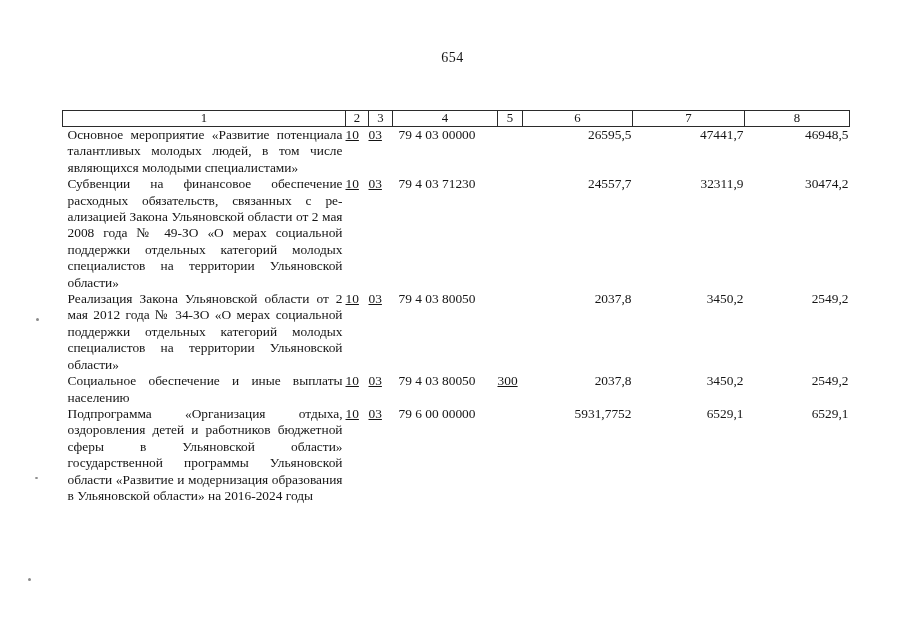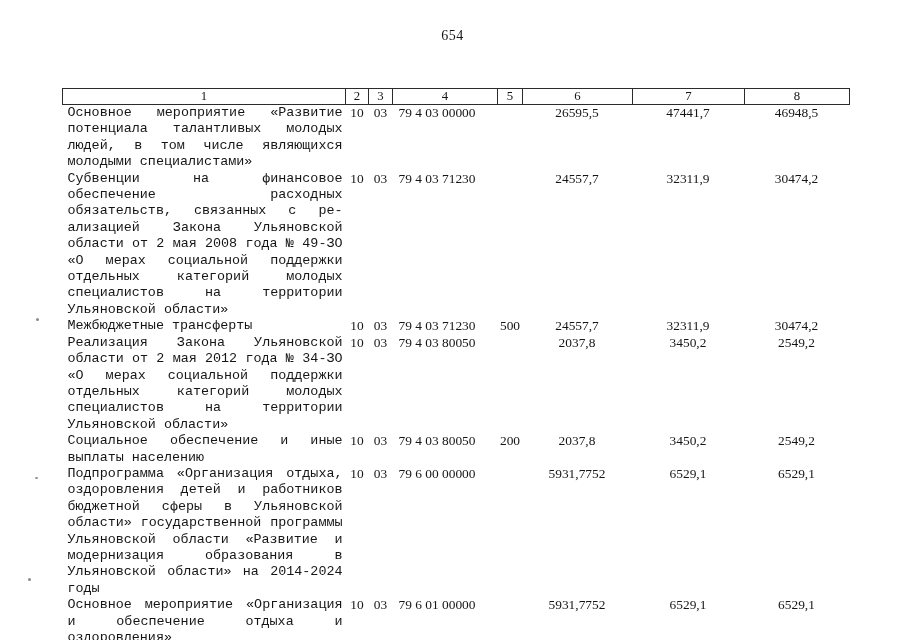--- a/index.html
+++ b/index.html
@@ -13,20 +13,21 @@
     position: relative;
     overflow: hidden;
     font-family: "Liberation Serif", serif;
     color: #151515;
   }
   .page-number {
     padding-top: 28px;
     text-align: center;
     font-size: 14px;
     letter-spacing: 0.5px;
+    margin-top: 22px;
   }
   table.budget {
     border-collapse: collapse;
     table-layout: fixed;
     width: 787px;
     margin-left: 62px;
     margin-top: 44px;
     font-size: 13.4px;
   }
   table.budget thead td {
@@ -41,26 +42,25 @@
   table.budget tbody td {
     vertical-align: top;
     padding: 0;
     line-height: 16.4px;
   }
   td.c-name {
     text-align: justify;
     padding-left: 5px !important;
     padding-right: 3px !important;
     hyphens: manual;
-    font-family: Liberation Mono, monospace;
     -webkit-hyphens: manual;
   }
-  td.c-center { text-align: center; white-space: nowrap; }
+  td.c-center { white-space: nowrap; text-decoration: underline; }
   td.c-code  { padding-left: 6px !important; white-space: nowrap; margin-left: 32px; }
-  td.c-num   { text-align: center; padding-right: 1px !important; white-space: nowrap; }
+  td.c-num   { text-align: right; padding-right: 1px !important; white-space: nowrap; }
 
   .speck {
     position: absolute;
     background: #8a8a8a;
     border-radius: 50%;
   }
   .speck.s1 { left: 36px; top: 318px; width: 3px; height: 3px; }
   .speck.s2 { left: 35px; top: 477px; width: 3px; height: 2px; }
   .speck.s3 { left: 28px; top: 578px; width: 3px; height: 3px; }
 </style>
@@ -107,64 +107,44 @@
       <td class="c-name">Субвенции на финансовое обеспечение расходных обязательств, связанных с ре­ализацией Закона Ульяновской области от 2 мая 2008 года № 49-ЗО «О мерах со­циальной поддержки отдельных катего­рий молодых специалистов на террито­рии Ульяновской области»</td>
       <td class="c-center">10</td>
       <td class="c-center">03</td>
       <td class="c-code">79 4 03 71230</td>
       <td class="c-center"></td>
       <td class="c-num">24557,7</td>
       <td class="c-num">32311,9</td>
       <td class="c-num">30474,2</td>
     </tr>
     <tr>
-      <td class="c-name">Межбюджетные трансферты</td>
-      <td class="c-center">10</td>
-      <td class="c-center">03</td>
-      <td class="c-code">79 4 03 71230</td>
-      <td class="c-center">500</td>
-      <td class="c-num">24557,7</td>
-      <td class="c-num">32311,9</td>
-      <td class="c-num">30474,2</td>
-    </tr>
-    <tr>
       <td class="c-name">Реализация Закона Ульяновской области от 2 мая 2012 года № 34-ЗО «О мерах со­циальной поддержки отдельных катего­рий молодых специалистов на террито­рии Ульяновской области»</td>
       <td class="c-center">10</td>
       <td class="c-center">03</td>
       <td class="c-code">79 4 03 80050</td>
       <td class="c-center"></td>
       <td class="c-num">2037,8</td>
       <td class="c-num">3450,2</td>
       <td class="c-num">2549,2</td>
     </tr>
     <tr>
       <td class="c-name">Социальное обеспечение и иные выплаты населению</td>
       <td class="c-center">10</td>
       <td class="c-center">03</td>
       <td class="c-code">79 4 03 80050</td>
-      <td class="c-center">200</td>
+      <td class="c-center">300</td>
       <td class="c-num">2037,8</td>
       <td class="c-num">3450,2</td>
       <td class="c-num">2549,2</td>
     </tr>
     <tr>
-      <td class="c-name">Подпрограмма «Организация отдыха, оздоровления детей и работников бюд­жетной сферы в Ульяновской области» государственной программы Ульянов­ской области «Развитие и модернизация образования в Ульяновской области» на 2014-2024 годы</td>
+      <td class="c-name">Подпрограмма «Организация отдыха, оздоровления детей и работников бюд­жетной сферы в Ульяновской области» государственной программы Ульянов­ской области «Развитие и модернизация образования в Ульяновской области» на 2016-2024 годы</td>
       <td class="c-center">10</td>
       <td class="c-center">03</td>
       <td class="c-code">79 6 00 00000</td>
-      <td class="c-center"></td>
-      <td class="c-num">5931,7752</td>
-      <td class="c-num">6529,1</td>
-      <td class="c-num">6529,1</td>
-    </tr>
-    <tr>
-      <td class="c-name">Основное мероприятие «Организация и обеспечение отдыха и оздоровления»</td>
-      <td class="c-center">10</td>
-      <td class="c-center">03</td>
-      <td class="c-code">79 6 01 00000</td>
       <td class="c-center"></td>
       <td class="c-num">5931,7752</td>
       <td class="c-num">6529,1</td>
       <td class="c-num">6529,1</td>
     </tr>
   </tbody>
 </table>
 
 <div class="speck s1"></div>
 <div class="speck s2"></div>

